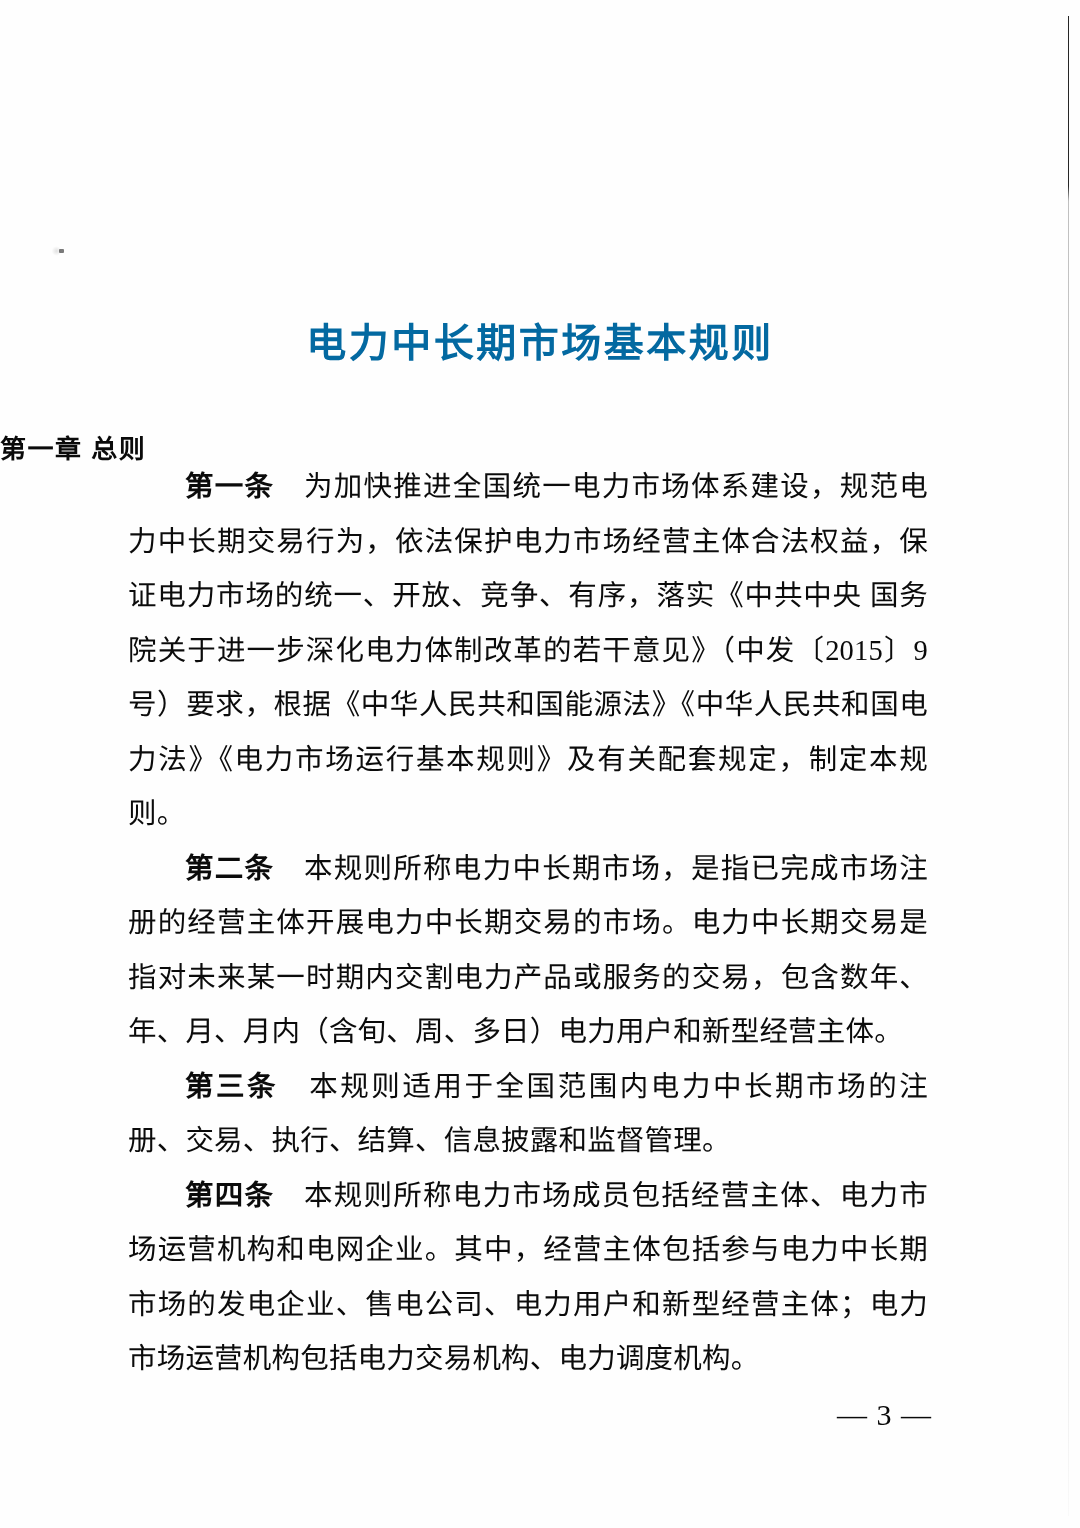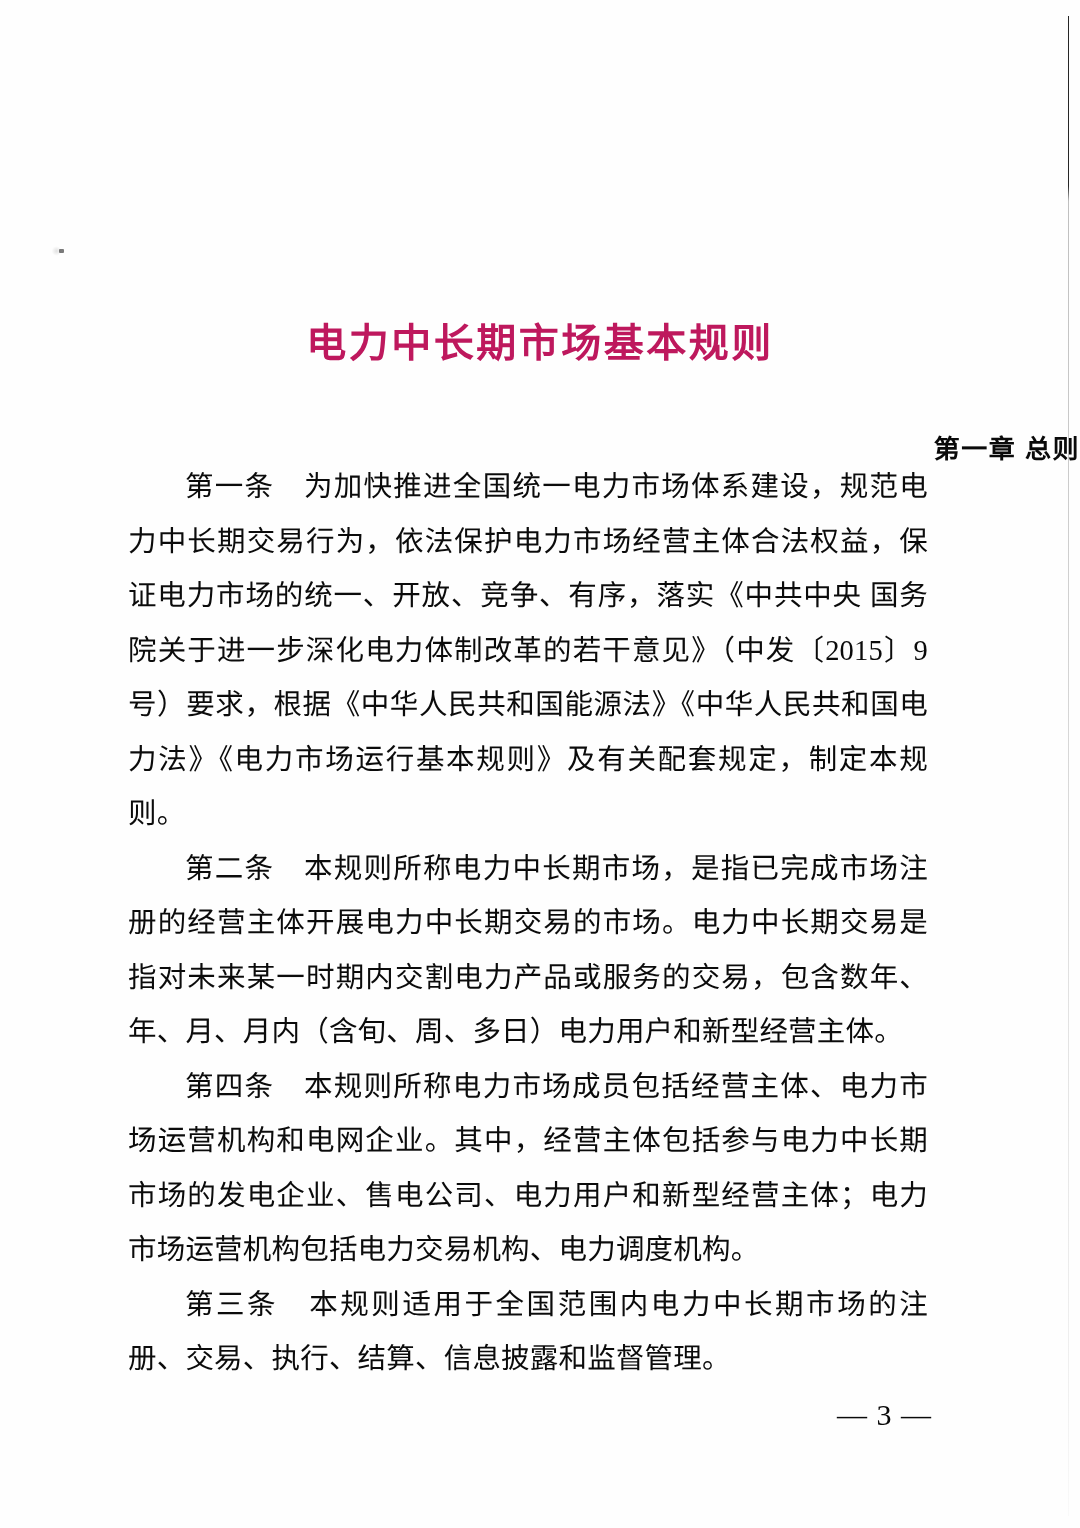--- a/index.html
+++ b/index.html
@@ -58,29 +58,29 @@
   .doc-title {
     position: absolute;
     left: 0;
     right: 0;
     top: 284px;
     text-align: center;
     font-family: "Liberation Serif", "DejaVu Serif", serif;
     font-weight: 700;
     font-size: 40px;
     letter-spacing: 2.5px;
-    color: #be185d;
+    color: #0369a1;
   }
 
   .chapter-heading {
     position: absolute;
     left: 0;
     right: 0;
     top: 406px;
-    text-align: right;
+    text-align: left;
     font-family: "Liberation Sans", "DejaVu Sans", sans-serif;
     font-weight: 700;
     font-size: 26px;
     letter-spacing: 1.5px;
     color: #0a0a0a;
   }
 
   .body-block {
     position: absolute;
     left: 128px;
@@ -93,21 +93,21 @@
     font-size: 28.5px;
     line-height: 54.5px;
     text-align: justify;
     text-align-last: left;
     text-justify: inter-character;
     letter-spacing: 0.2px;
     color: #0b0b0b;
   }
 
   .para .lead {
-    font-weight: 400;
+    font-weight: 700;
   }
 
   .page-number {
     position: absolute;
     left: 0;
     right: 0;
     top: 1398px;
     padding-right: 148px;
     text-align: right;
     font-size: 30px;
@@ -132,25 +132,25 @@
 
     <p class="para" style="text-indent: 57px;">
       <span class="lead">第一条</span><span>　</span><span>为加快推进全国统一电力市场体系建设，规范电力中长期交易行为，依法保护电力市场经营主体合法权益，保证电力市场的统一、开放、竞争、有序，落实《中共中央 国务院关于进一步深化电力体制改革的若干意见》（中发〔2015〕9号）要求，根据《中华人民共和国能源法》《中华人民共和国电力法》《电力市场运行基本规则》及有关配套规定，制定本规则。</span>
     </p>
 
     <p class="para" style="text-indent: 57px;">
       <span class="lead">第二条</span><span>　</span><span>本规则所称电力中长期市场，是指已完成市场注册的经营主体开展电力中长期交易的市场。电力中长期交易是指对未来某一时期内交割电力产品或服务的交易，包含数年、年、月、月内（含旬、周、多日）电力用户和新型经营主体。</span>
     </p>
 
     <p class="para" style="text-indent: 57px;">
-      <span class="lead">第四条</span><span>　</span><span>本规则所称电力市场成员包括经营主体、电力市场运营机构和电网企业。其中，经营主体包括参与电力中长期市场的发电企业、售电公司、电力用户和新型经营主体；电力市场运营机构包括电力交易机构、电力调度机构。</span>
+      <span class="lead">第三条</span><span>　</span><span>本规则适用于全国范围内电力中长期市场的注册、交易、执行、结算、信息披露和监督管理。</span>
     </p>
 
     <p class="para" style="text-indent: 57px;">
-      <span class="lead">第三条</span><span>　</span><span>本规则适用于全国范围内电力中长期市场的注册、交易、执行、结算、信息披露和监督管理。</span>
+      <span class="lead">第四条</span><span>　</span><span>本规则所称电力市场成员包括经营主体、电力市场运营机构和电网企业。其中，经营主体包括参与电力中长期市场的发电企业、售电公司、电力用户和新型经营主体；电力市场运营机构包括电力交易机构、电力调度机构。</span>
     </p>
 
 
   </div>
 
   <div class="page-number">— 3 —</div>
 
 </div>
 
 </body></html>

